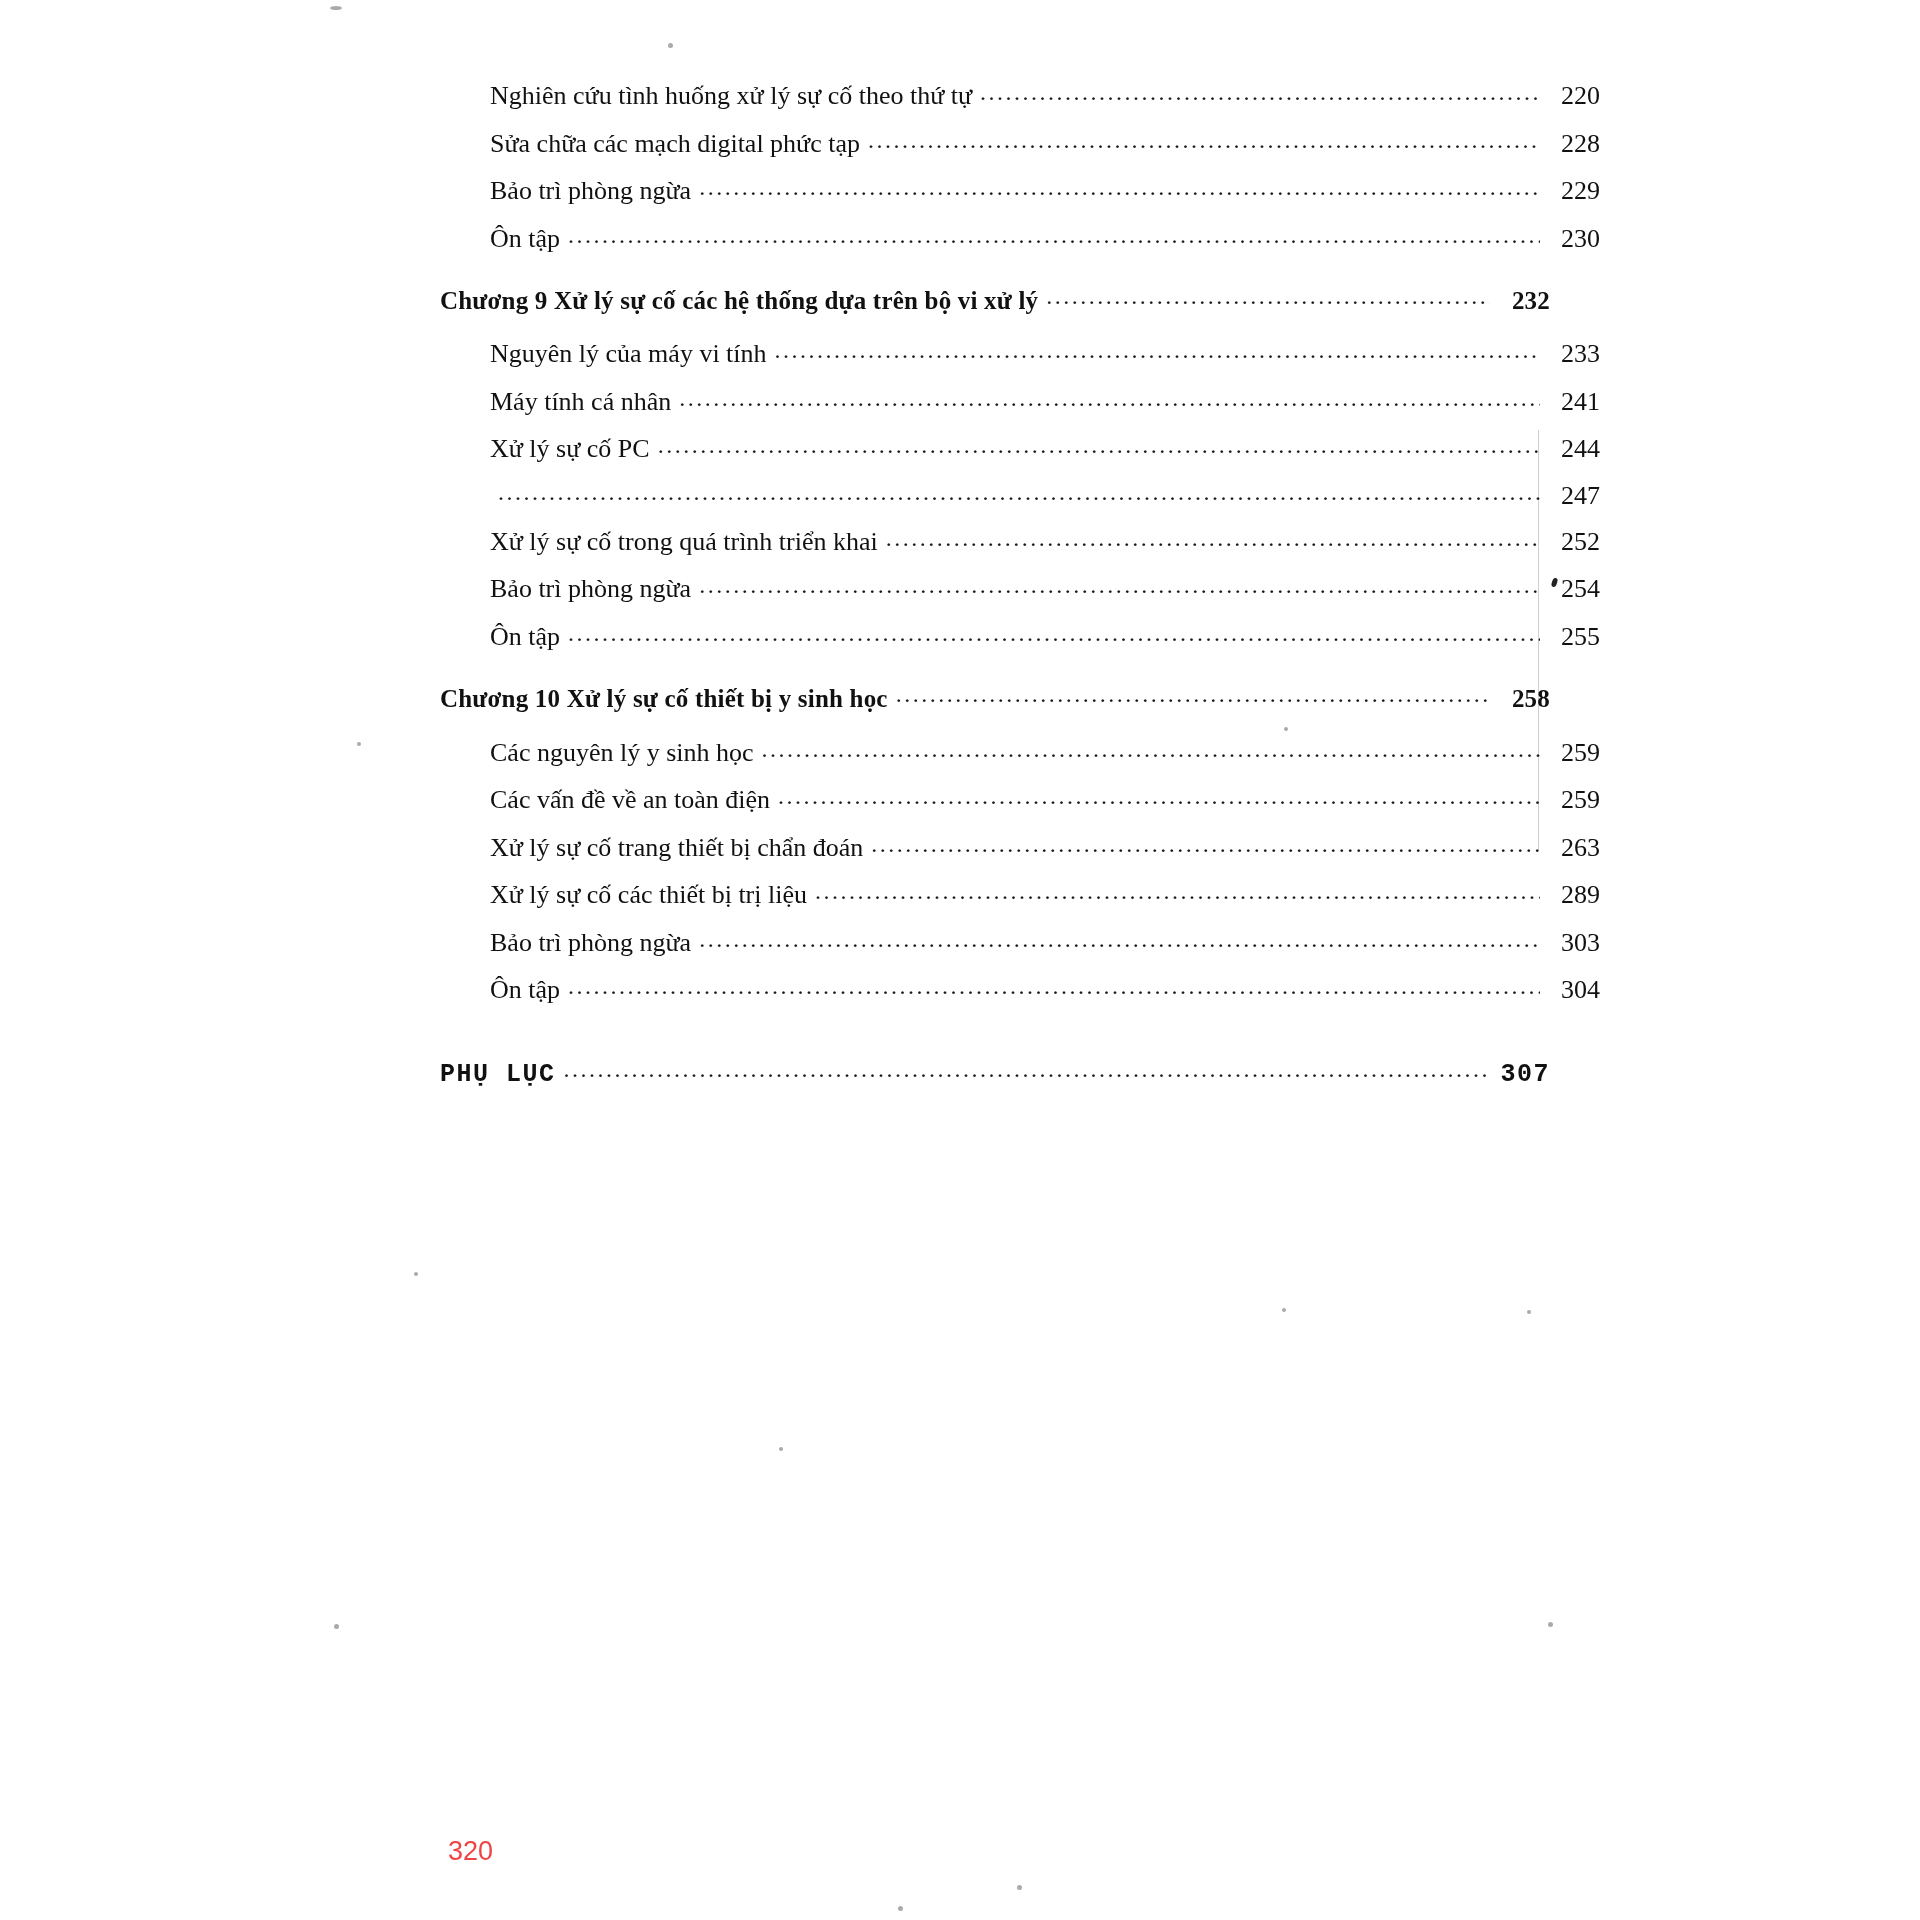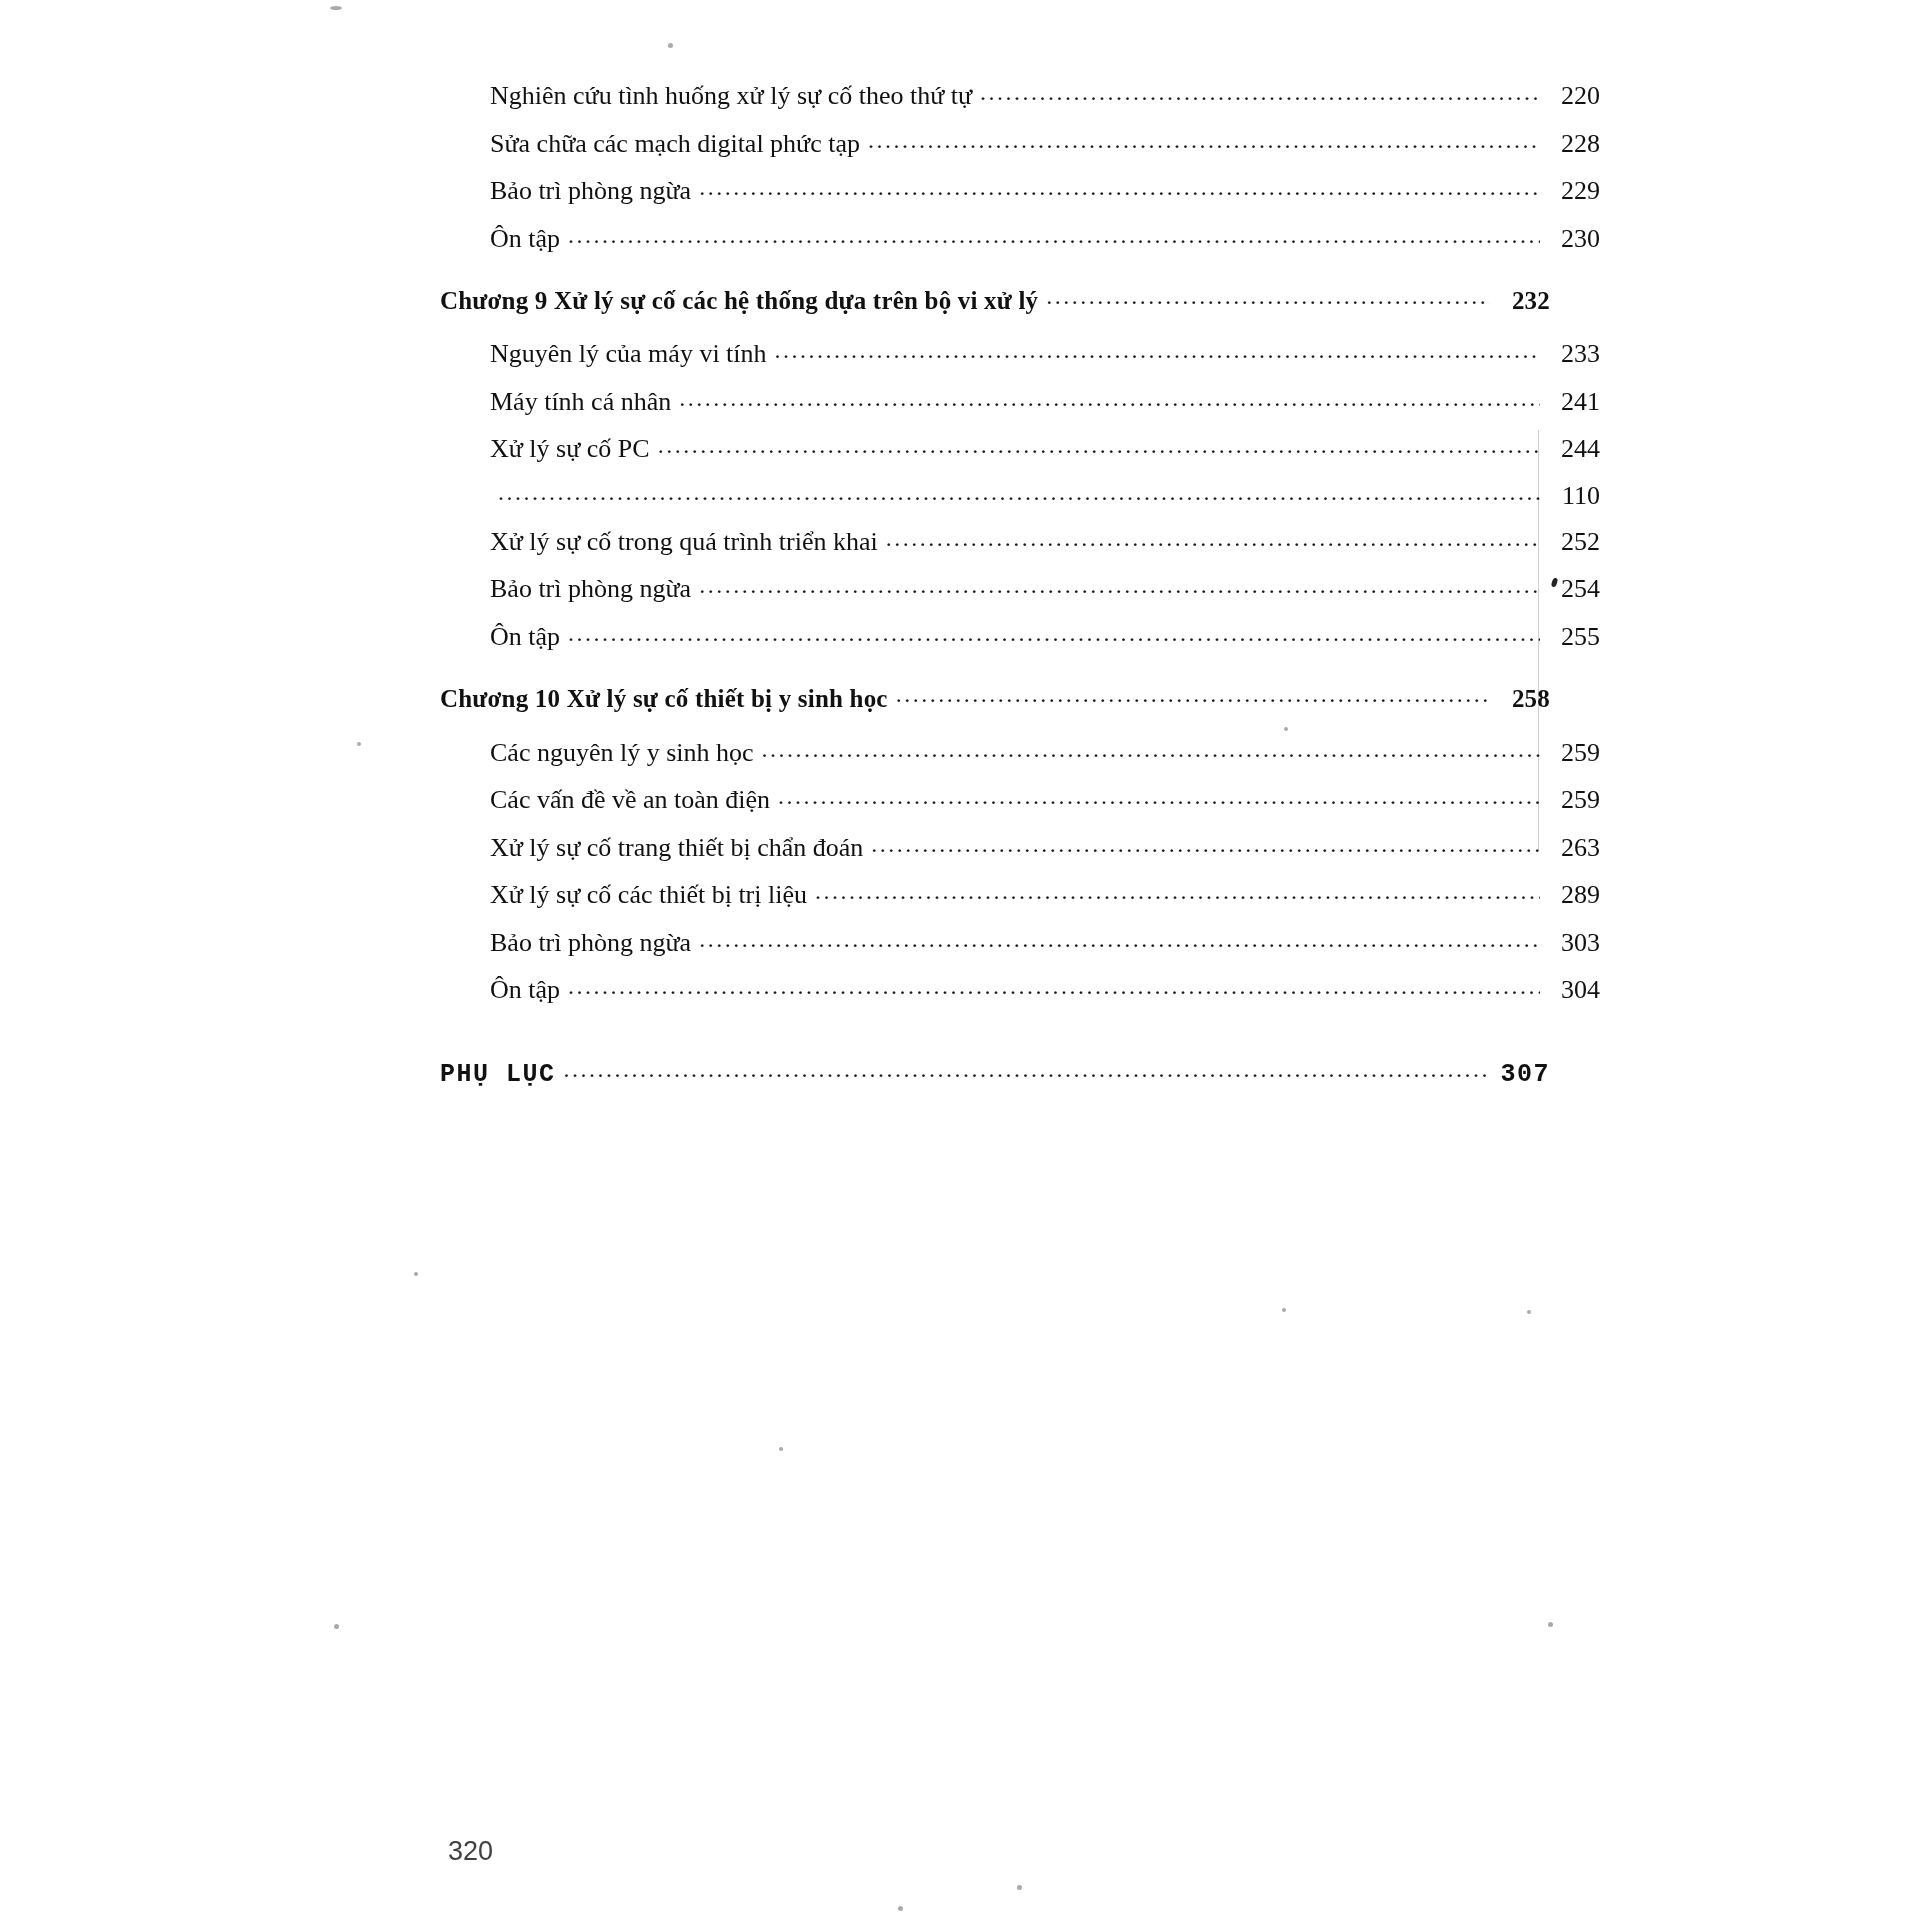--- a/index.html
+++ b/index.html
@@ -100,21 +100,21 @@
     font-size: 25px;
     letter-spacing: 1.5px;
   }
 
   .folio {
     position: absolute;
     left: 448px;
     top: 1836px;
     font-family: "Liberation Sans", sans-serif;
     font-size: 27px;
-    color: #404040;
+    color: #ef4444;
   }
 
   
   .speck {
     position: absolute;
     background: #8d8d8d;
     border-radius: 50%;
     opacity: 0.75;
   }
   .mark-right {
@@ -202,21 +202,21 @@
     </div>
 
     <div class="toc-row entry-sub">
       <span class="label">Xử lý sự cố PC</span>
       <span class="dots">................................................................................................................................</span>
       <span class="page-num">244</span>
     </div>
 
     <div class="toc-row entry-sub">
       <span class="dots">................................................................................................................................</span>
-      <span class="page-num">110</span>
+      <span class="page-num">247</span>
     </div>
 
     <div class="toc-row entry-sub">
       <span class="label">Xử lý sự cố trong quá trình triển khai</span>
       <span class="dots">................................................................................................................................</span>
       <span class="page-num">252</span>
     </div>
 
     <div class="toc-row entry-sub">
       <span class="label">Bảo trì phòng ngừa</span>

